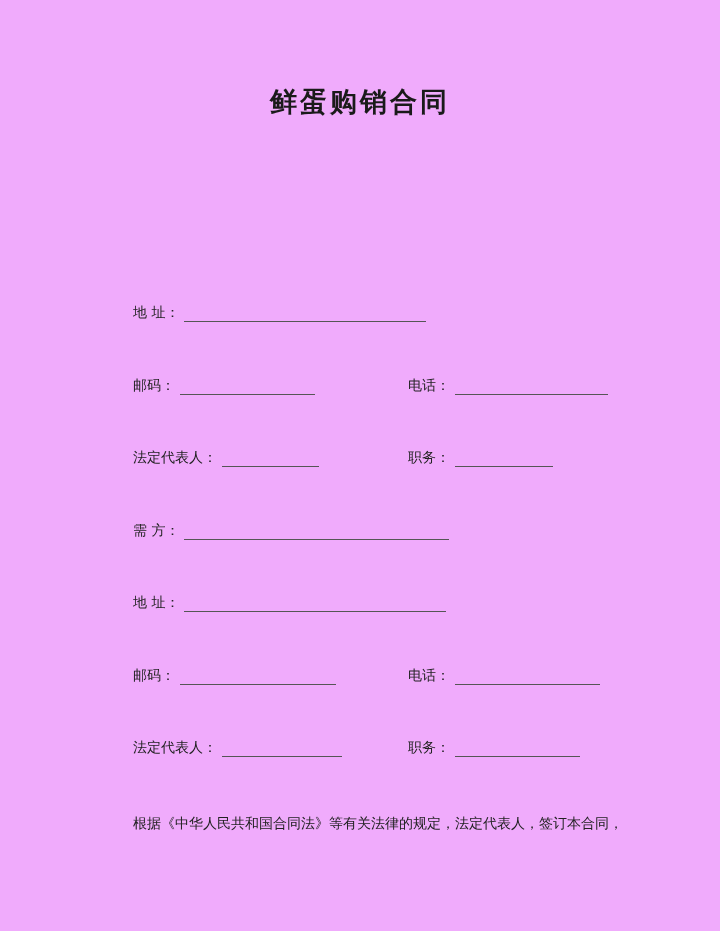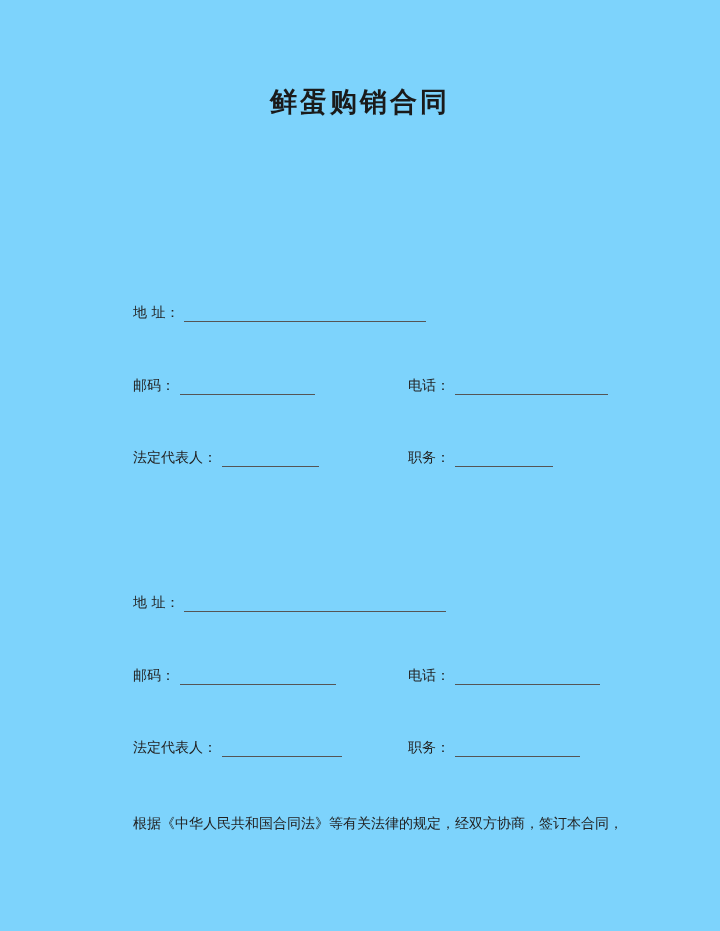--- a/index.html
+++ b/index.html
@@ -4,21 +4,21 @@
 <style>
   html, body {
     margin: 0;
     padding: 0;
     background: #ffffff;
   }
   .page {
     position: relative;
     width: 720px;
     height: 931px;
-    background: #7dd3fc;
+    background: #f0abfc;
     overflow: hidden;
     font-family: "DejaVu Sans", "Liberation Sans", sans-serif;
     color: #222222;
   }
   .doc-title {
     position: absolute;
     top: 84px;
     left: 0;
     width: 720px;
     text-align: center;
@@ -106,34 +106,37 @@
     </span>
   </div>
 
   <div class="form-row row-4">
     <span class="field-label">法定代表人：</span><span class="blank-line w97"></span>
     <span class="col-right">
       <span class="field-label">职务：</span><span class="blank-line w98"></span>
     </span>
   </div>
 
+  <div class="form-row row-5">
+    <span class="field-label">需 方：</span><span class="blank-line w265"></span>
+  </div>
 
   <div class="form-row row-6">
     <span class="field-label">地 址：</span><span class="blank-line w262"></span>
   </div>
 
   <div class="form-row row-7">
     <span class="field-label">邮码：</span><span class="blank-line w156"></span>
     <span class="col-right">
       <span class="field-label">电话：</span><span class="blank-line w145"></span>
     </span>
   </div>
 
   <div class="form-row row-8">
     <span class="field-label">法定代表人：</span><span class="blank-line w120"></span>
     <span class="col-right">
       <span class="field-label">职务：</span><span class="blank-line w125"></span>
     </span>
   </div>
 
-  <div class="intro-paragraph">根据《中华人民共和国合同法》等有关法律的规定，经双方协商，签订本合同，</div>
+  <div class="intro-paragraph">根据《中华人民共和国合同法》等有关法律的规定，法定代表人，签订本合同，</div>
 
 </div>
 
 </body></html>

